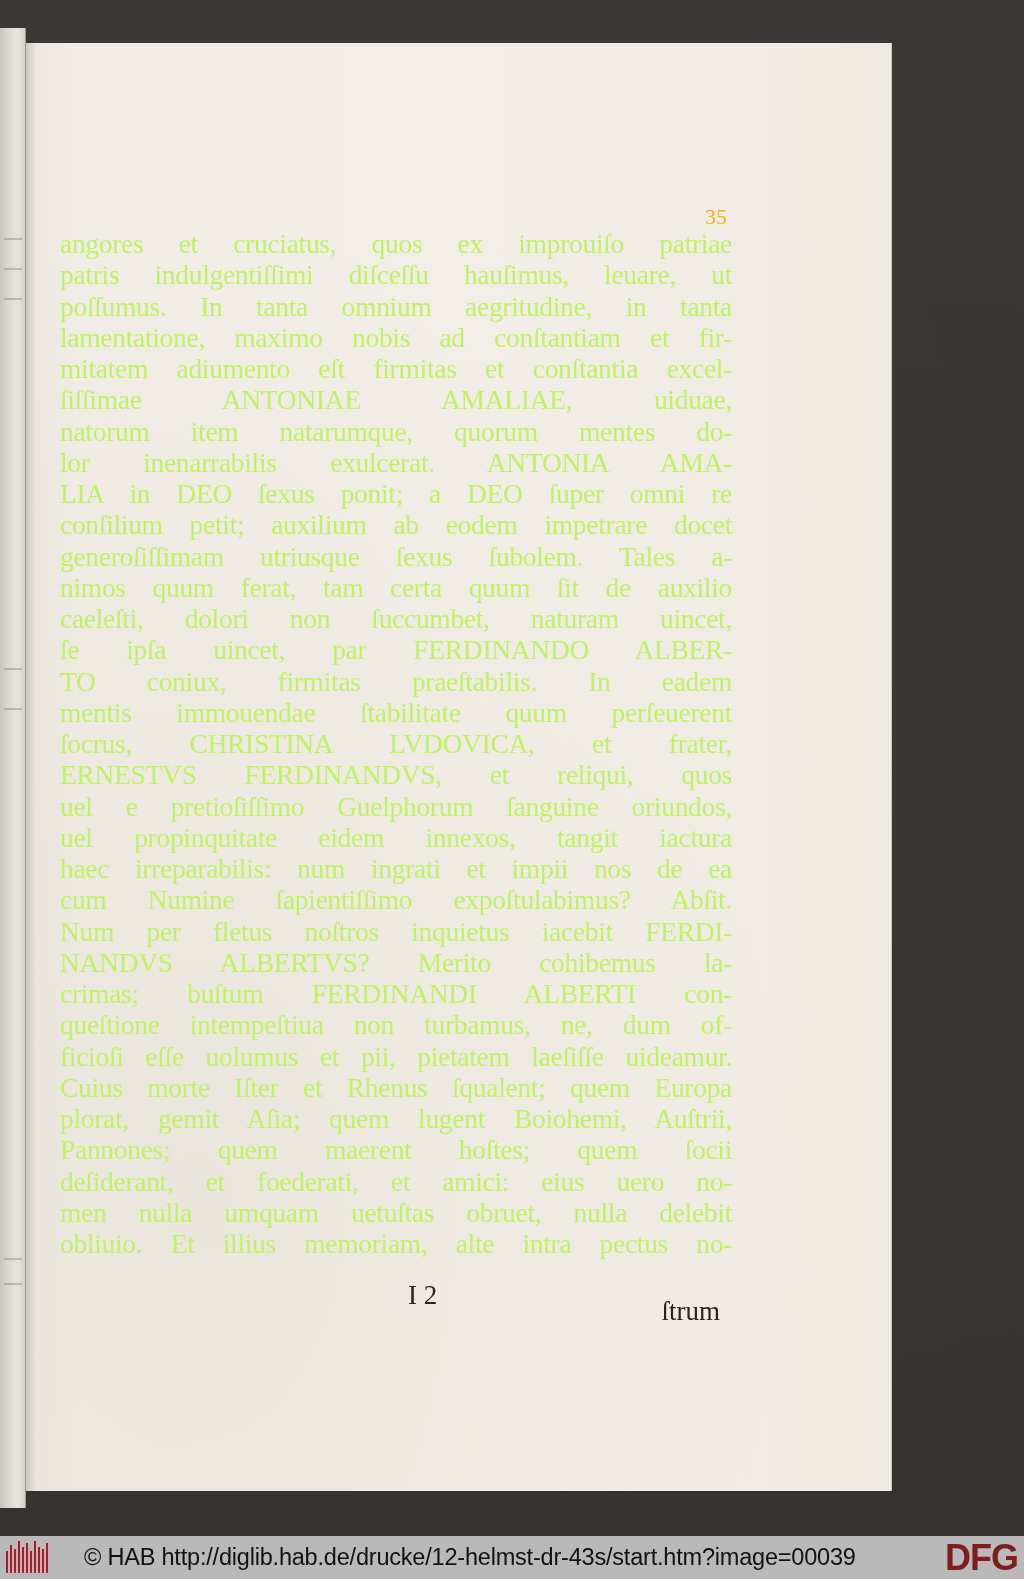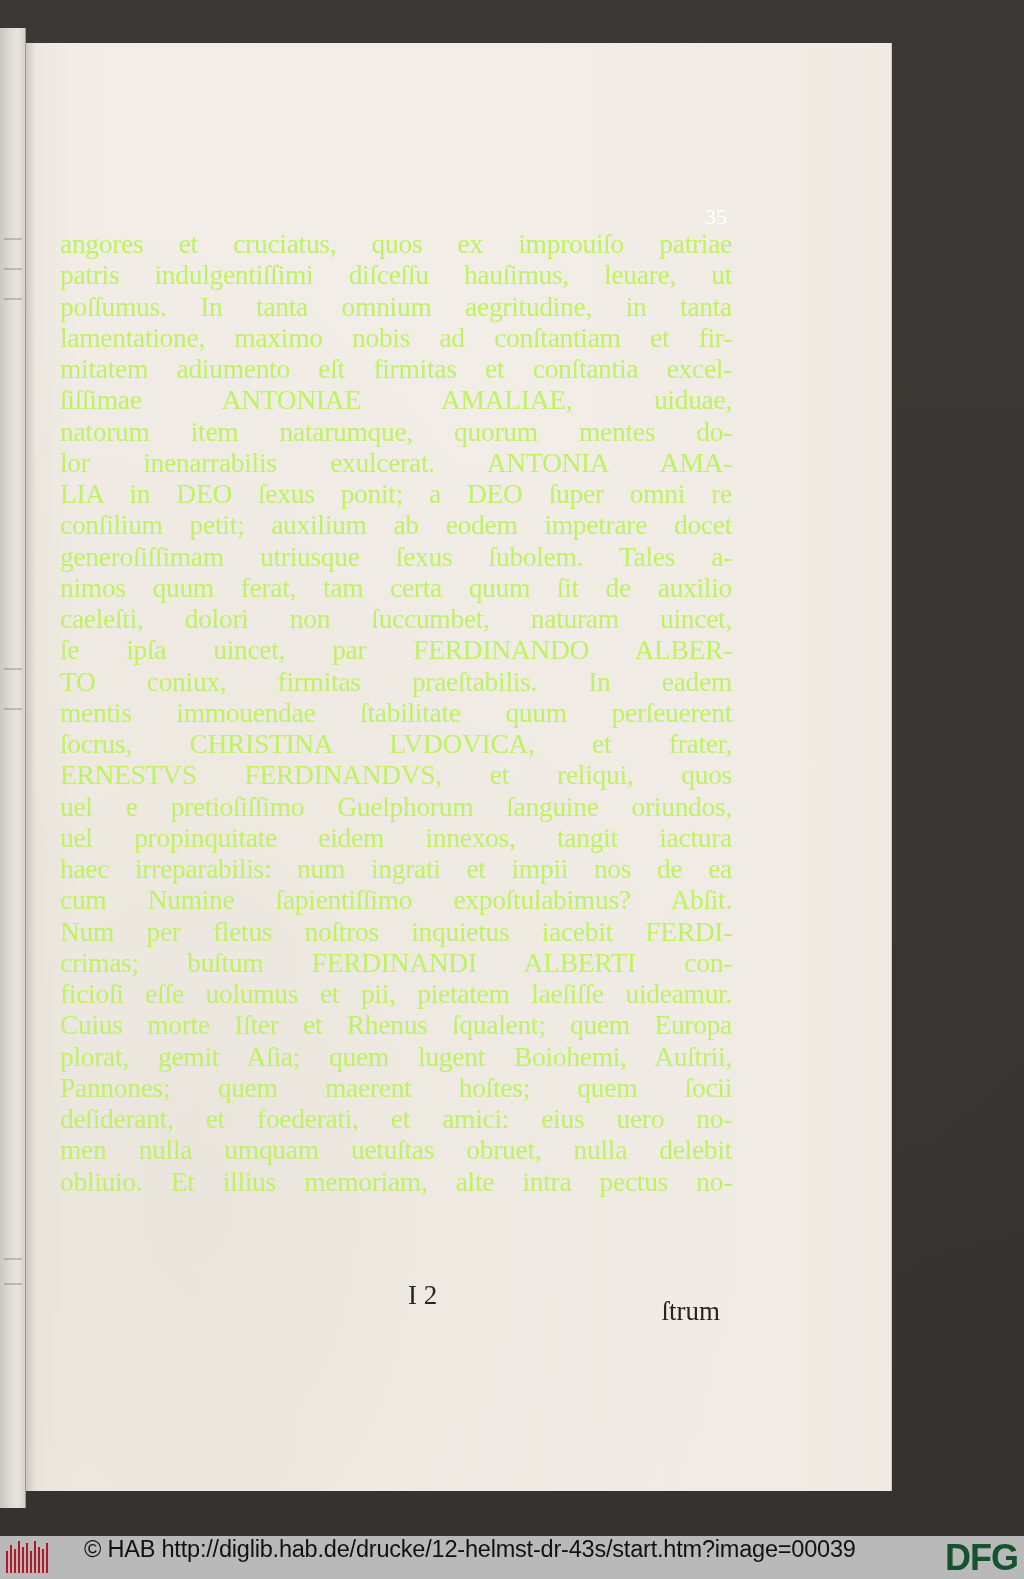--- a/index.html
+++ b/index.html
@@ -35,21 +35,21 @@
       background: linear-gradient(90deg, rgba(150,140,128,0.35), rgba(150,140,128,0));
     }
     .text-block {
       position: absolute; left: 60px; top: 228px; width: 672px;
       color: #bef264;
       font-size: 27.5px;
       line-height: 31.25px;
     }
     .page-number {
       position: absolute; left: 705px; top: 204px;
-      font-size: 22px; color: #ffffff;
+      font-size: 22px; color: #eab308;
     }
     .line {
       display: block;
       white-space: nowrap;
       text-align: justify;
       text-align-last: justify;
       letter-spacing: -0.3px;
       height: 31.25px;
     }
     .signature-line {
@@ -58,37 +58,37 @@
     }
     .signature {
       position: absolute; left: 348px; top: 0; font-family: Liberation Serif, serif;
     }
     .catchword {
       position: absolute; right: 0; top: 16px;
     }
     .footer {
       position: absolute; left: 0; top: 1536px; width: 1024px; height: 43px;
       background: #b9b9b9;
-      display: flex; align-items: flex-start;
+      display: flex; align-items: center;
     }
     .hab-logo {
       width: 48px; height: 43px; position: relative; margin-left: 4px;
     }
     .hab-logo span {
       position: absolute; bottom: 6px; width: 2px; background: #b01a28;
     }
     .footer-text {
       font-family: "Liberation Sans", "DejaVu Sans", sans-serif;
       font-size: 23.5px; color: #111;
       margin-left: 32px; white-space: nowrap; letter-spacing: -0.2px;
     }
     .dfg-logo {
       position: absolute; right: 6px; top: 4px;
       font-family: "Liberation Sans", "DejaVu Sans", sans-serif;
-      font-weight: bold; font-size: 36px; color: #14532d; letter-spacing: -1px;
+      font-weight: bold; font-size: 36px; color: #7f1d1d; letter-spacing: -1px;
       line-height: 36px;
     }
   </style>
 </head>
 <body>
 
 <div class="scan-bg"></div>
 
 <div class="left-leaf">
   <span class="ghost" style="top:210px"></span>
@@ -122,21 +122,23 @@
   <span class="line">ſe ipſa uincet, par FERDINANDO ALBER-</span>
   <span class="line">TO coniux, firmitas praeſtabilis. In eadem</span>
   <span class="line">mentis immouendae ſtabilitate quum perſeuerent</span>
   <span class="line">ſocrus, CHRISTINA LVDOVICA, et frater,</span>
   <span class="line">ERNESTVS FERDINANDVS, et reliqui, quos</span>
   <span class="line">uel e pretioſiſſimo Guelphorum ſanguine oriundos,</span>
   <span class="line">uel propinquitate eidem innexos, tangit iactura</span>
   <span class="line">haec irreparabilis: num ingrati et impii nos de ea</span>
   <span class="line">cum Numine ſapientiſſimo expoſtulabimus? Abſit.</span>
   <span class="line">Num per fletus noſtros inquietus iacebit FERDI-</span>
+  <span class="line">NANDVS ALBERTVS? Merito cohibemus la-</span>
   <span class="line">crimas; buſtum FERDINANDI ALBERTI con-</span>
+  <span class="line">queſtione intempeſtiua non turbamus, ne, dum of-</span>
   <span class="line">ficioſi eſſe uolumus et pii, pietatem laeſiſſe uideamur.</span>
   <span class="line">Cuius morte Iſter et Rhenus ſqualent; quem Europa</span>
   <span class="line">plorat, gemit Aſia; quem lugent Boiohemi, Auſtrii,</span>
   <span class="line">Pannones; quem maerent hoſtes; quem ſocii</span>
   <span class="line">deſiderant, et foederati, et amici: eius uero no-</span>
   <span class="line">men nulla umquam uetuſtas obruet, nulla delebit</span>
   <span class="line">obliuio. Et illius memoriam, alte intra pectus no-</span>
 </div>
 
 <div class="signature-line">

